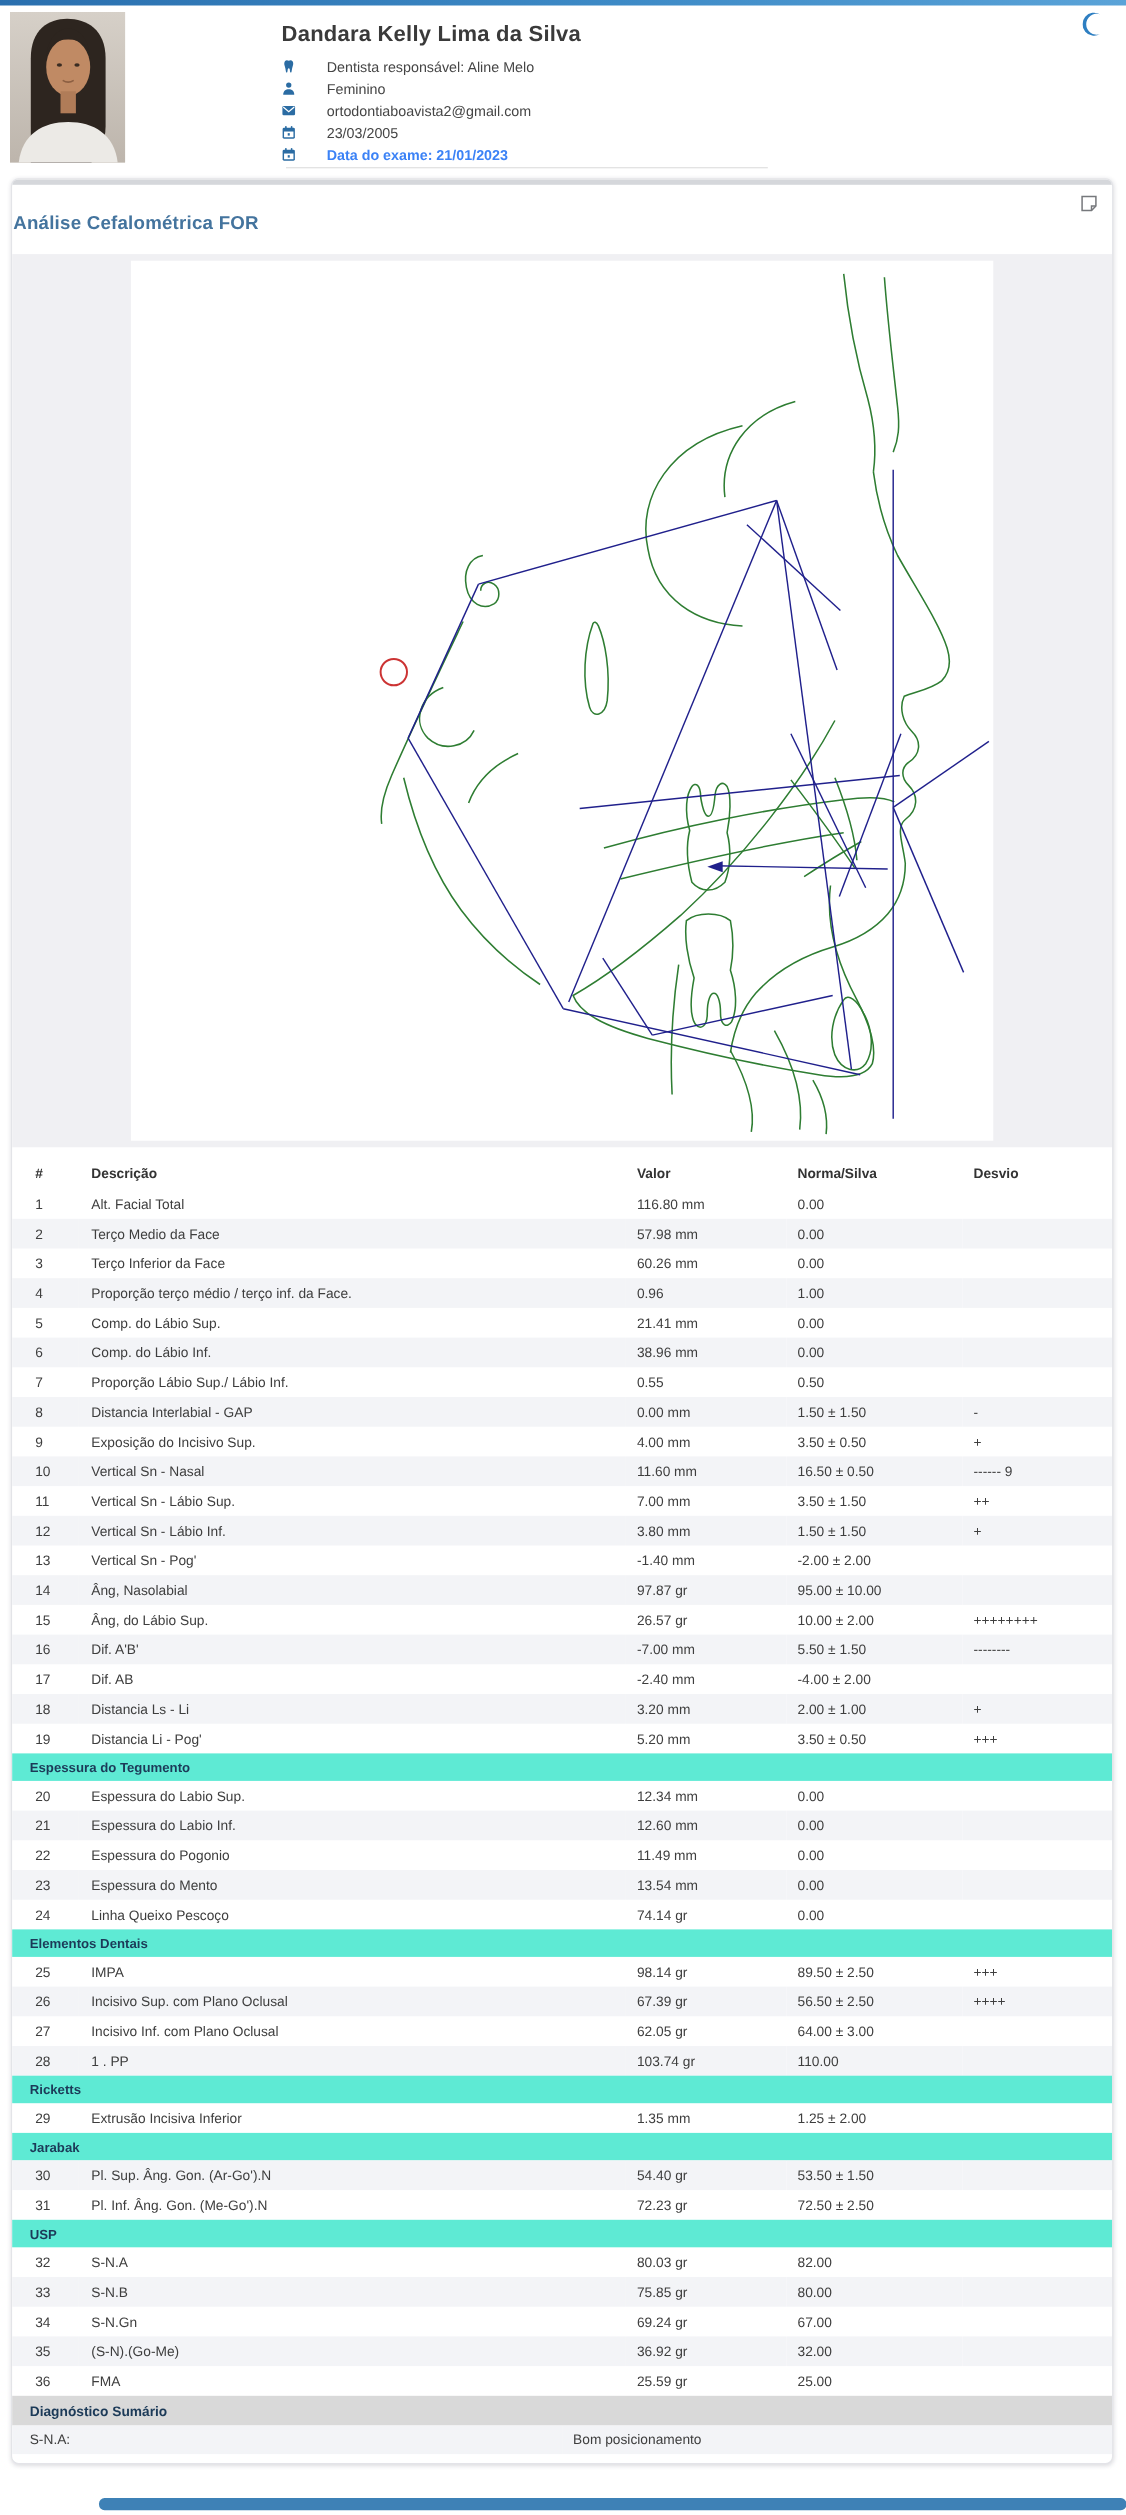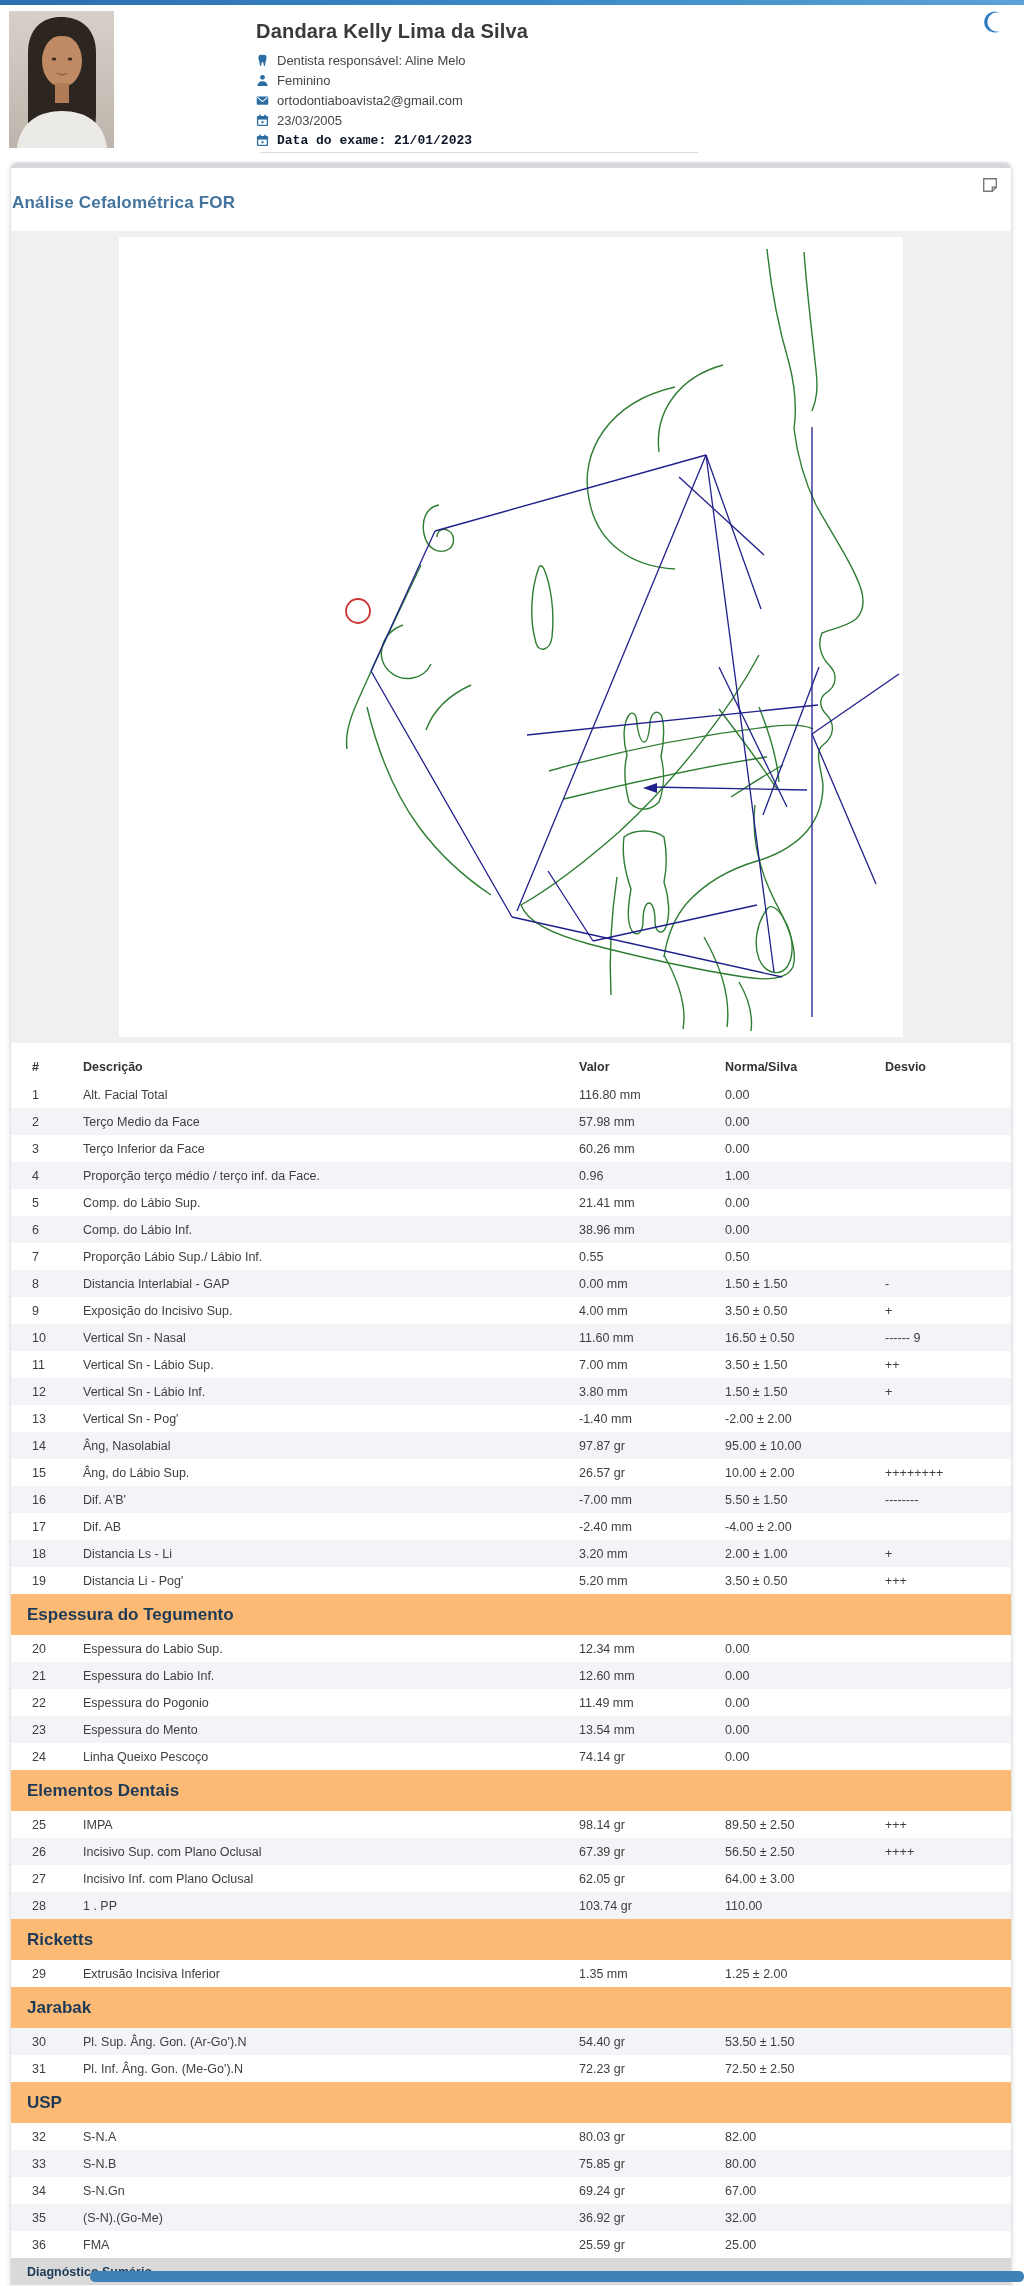--- a/index.html
+++ b/index.html
@@ -11,22 +11,22 @@
             background:linear-gradient(90deg,#2a6fae 0%,#3d8ac6 55%,#5aa3d8 100%); }
 
   .theme-toggle { position:absolute; top:10px; right:16px; width:24px; height:24px;
                   cursor:pointer; background:none; border:none; }
 
   
   .patient-header { position:relative; height:160px; }
   .patient-photo { position:absolute; left:9px; top:11px; width:105px; height:137px; overflow:hidden; }
   .patient-info { position:absolute; left:256px; top:20px; }
   .patient-name { font-size:20px; font-weight:700; color:#3a3a3a; letter-spacing:.2px; margin-bottom:7px; }
-  .detail-line { display:flex; align-items:center; height:20px; font-size:13px; color:#454545; }
-  .detail-line.bold span { font-weight:700; color:#0f172a;font-family:Liberation Mono, monospace; }
+  .detail-line { display:flex; align-items:center; height:20px; font-size:13px; color:#454545;gap:20px; }
+  .detail-line.bold span { font-weight:700; color:#3b82f6; }
   .dicon { width:13px; height:13px; margin-right:8px; flex:0 0 13px; fill:#2b6ca3; }
   .header-divider { position:absolute; left:260px; top:152px; width:438px; border-bottom:1px solid #dcdcdc; }
 
   
   .card { margin:2px 10px 0 10px; width:1002px; border:1px solid #e3e4e8; border-radius:7px;
           box-shadow:0 1px 4px rgba(40,40,60,.16); background:#fff; position:relative; overflow:hidden; }
   .card-topstrip { height:5px; background:#d5d7db; }
   .card-titlebar { height:63px; padding:25px 0 0 1px; position:relative; }
   .card-title { font-size:17px; font-weight:700; color:#44749e; letter-spacing:.2px; }
   .note-btn { position:absolute; top:9px; right:13px; width:16px; height:16px; background:none; border:none; cursor:pointer; }
@@ -40,22 +40,22 @@
   table.analysis col.c-num { width:60px; } table.analysis col.c-desc { width:498px; }
   table.analysis col.c-val { width:146px; } table.analysis col.c-norma { width:160px; }
   table.analysis col.c-desv { width:136px; }
   table.analysis th { height:28px; text-align:left; font-size:12.5px; font-weight:700; color:#333;
                       vertical-align:middle; }
   table.analysis td { height:27px; font-size:12.5px; color:#3e3e3e; vertical-align:middle; }
   table.analysis th:nth-child(1), table.analysis td:nth-child(1) { padding-left:21px; }
   table.analysis th:nth-child(2), table.analysis td:nth-child(2) { padding-left:12px; }
   table.analysis th:nth-child(n+3), table.analysis td:nth-child(n+3) { padding-left:10px; }
   tr.shaded { background:#f3f4f7; }
-  tr.section-row td { background:#fdba74; color:#1c3a58; font-weight:700; font-size:17px;
-                      padding-left:16px !important; height:41px; }
+  tr.section-row td { background:#5eead4; color:#1c3a58; font-weight:700; font-size:12px;
+                      padding-left:16px !important; height:25px; }
 
   
   table.diagnosis { width:1000px; border-collapse:collapse; table-layout:fixed; }
   table.diagnosis td { height:26px; font-size:12.5px; color:#3e3e3e; vertical-align:middle;margin-top:40px; }
   table.diagnosis td.dg-label { width:558px; padding-left:16px; }
   table.diagnosis td.dg-value { padding-left:10px; }
   table.diagnosis tr.section-row td { background:#d9d9d9; color:#1c3a58; font-weight:700;
                       padding-left:16px; height:27px; }
   .card-bottom-pad { height:8px; }
 

